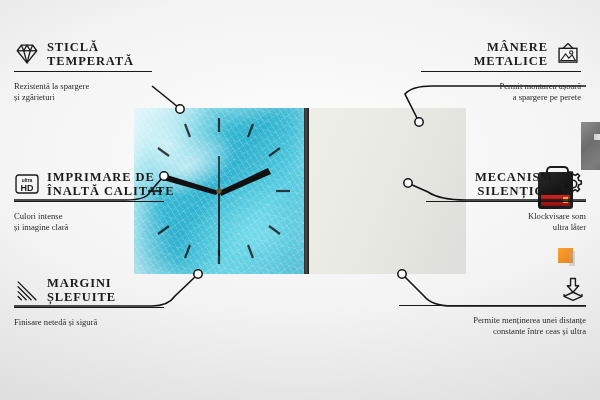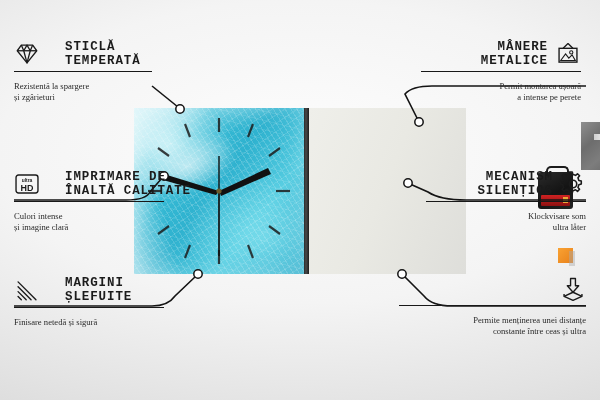--- a/index.html
+++ b/index.html
@@ -157,29 +157,28 @@
     z-index: 8;
   }
   .callout .head {
     display: flex;
     align-items: center;
     gap: 7px;
   }
   .callout.left .head { justify-content: flex-start; }
   .callout.right .head { justify-content: flex-end; }
   .callout .title {
-    font-family: Liberation Mono, monospace;
+    font-family: Liberation Serif, serif;
     font-weight: bold;
     font-size: 12.5px;
     line-height: 14px;
     letter-spacing: .9px;
     color: #1b1b1b;
     text-transform: uppercase;
     white-space: pre-line;
-    margin-left: 18px;
   }
   .callout.left .title { text-align: left; }
   .callout.right .title { text-align: right; }
   .callout .rule {
     height: 0;
     border-top: 1.6px solid #181818;
     margin-top: 3px;
   }
   .callout .desc {
     font-family: "Liberation Serif", serif;
@@ -338,21 +337,21 @@
 METALICE</div>
       <svg class="icon" viewBox="0 0 32 32">
         <path d="M16 3 L10 9 M16 3 L22 9" fill="none" stroke="#1b1b1b" stroke-width="1.6"></path>
         <rect x="5" y="9" width="22" height="17" fill="none" stroke="#1b1b1b" stroke-width="1.7"></rect>
         <path d="M7 24 L13 16 L17 21 L21 17 L25 24 Z" fill="none" stroke="#1b1b1b" stroke-width="1.4"></path>
         <circle cx="20" cy="14" r="2" fill="none" stroke="#1b1b1b" stroke-width="1.3"></circle>
       </svg>
     </div>
     <div class="rule"></div>
     <div class="desc">Permit montarea ușoară
-a intense pe perete</div>
+a spargere pe perete</div>
   </div>
 
   <div class="callout right" id="c-mechanism">
     <div class="head">
       <div class="title">MECANISM
 SILENȚIOS</div>
       <svg class="icon" viewBox="0 0 32 32">
         <g fill="none" stroke="#1b1b1b" stroke-width="2" stroke-linejoin="round">
           <path d="M16 4 l3.4 1.1 2.4-2.0 2.6 2.6 -2.0 2.4 1.1 3.4 3.1 .9 v3.7 l-3.1 .9 -1.1 3.4 2.0 2.4 -2.6 2.6 -2.4-2.0 -3.4 1.1 -.9 3.1 h-3.7 l-.9-3.1 -3.4-1.1 -2.4 2.0 -2.6-2.6 2.0-2.4 -1.1-3.4 -3.1-.9 v-3.7 l3.1-.9 1.1-3.4 -2.0-2.4 2.6-2.6 2.4 2.0 3.4-1.1 .9-3.1 h3.7 z" transform="translate(0.4,0.4) scale(0.97)"></path>
           <circle cx="16" cy="16" r="4.6"></circle>

